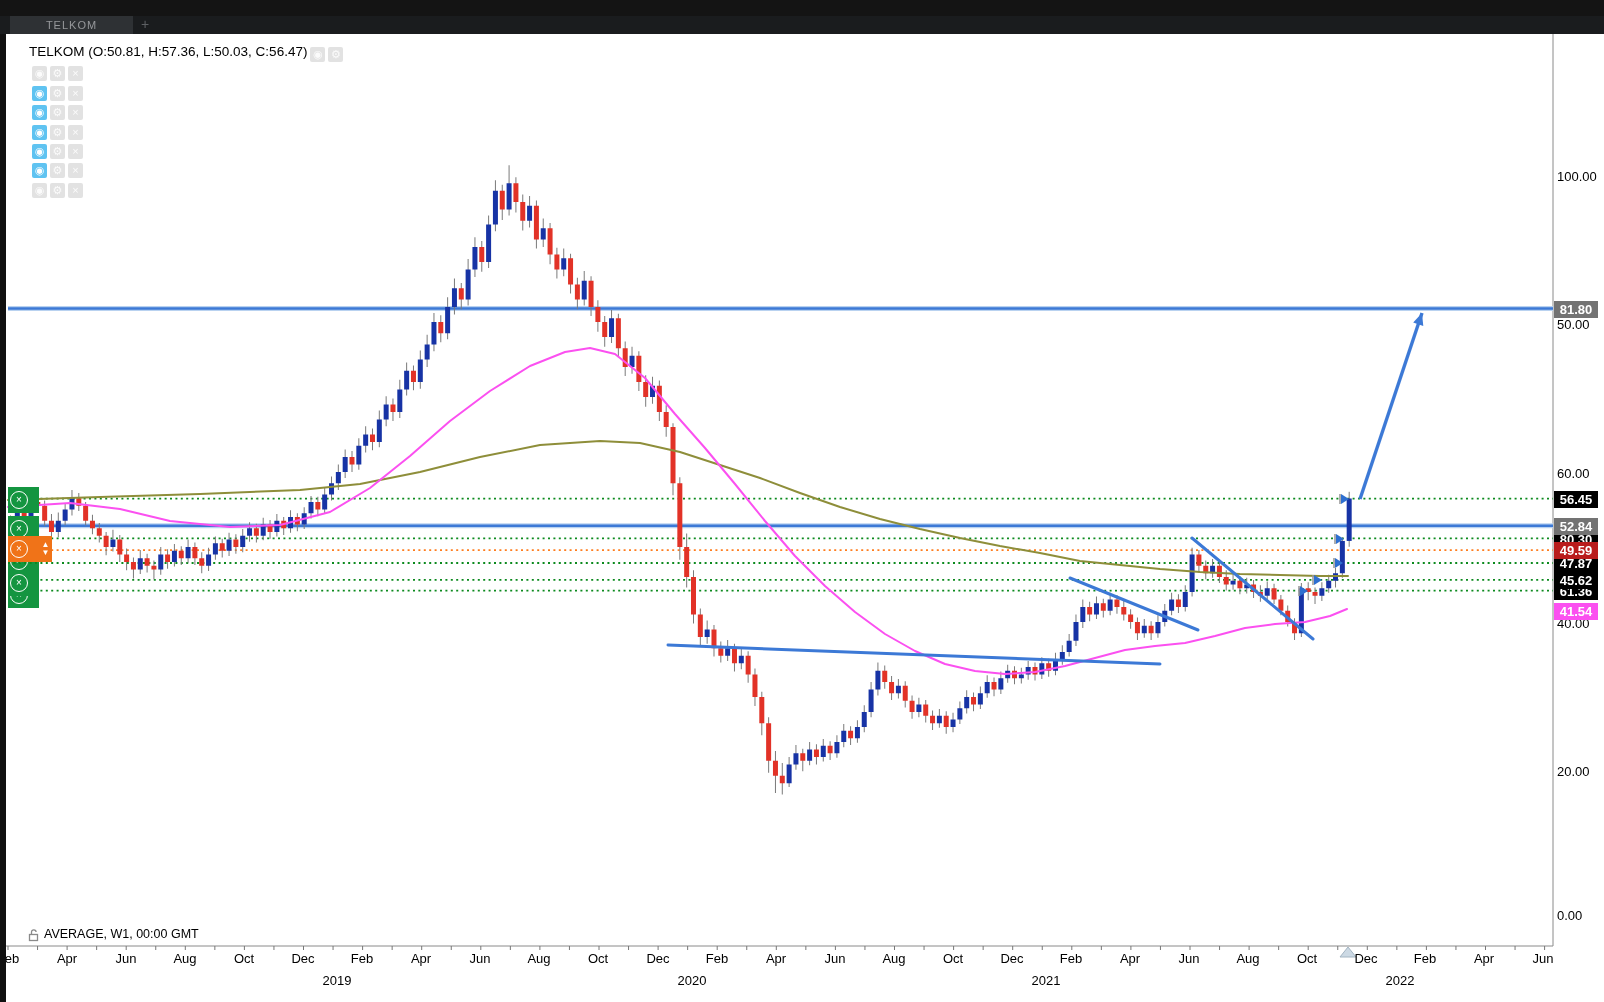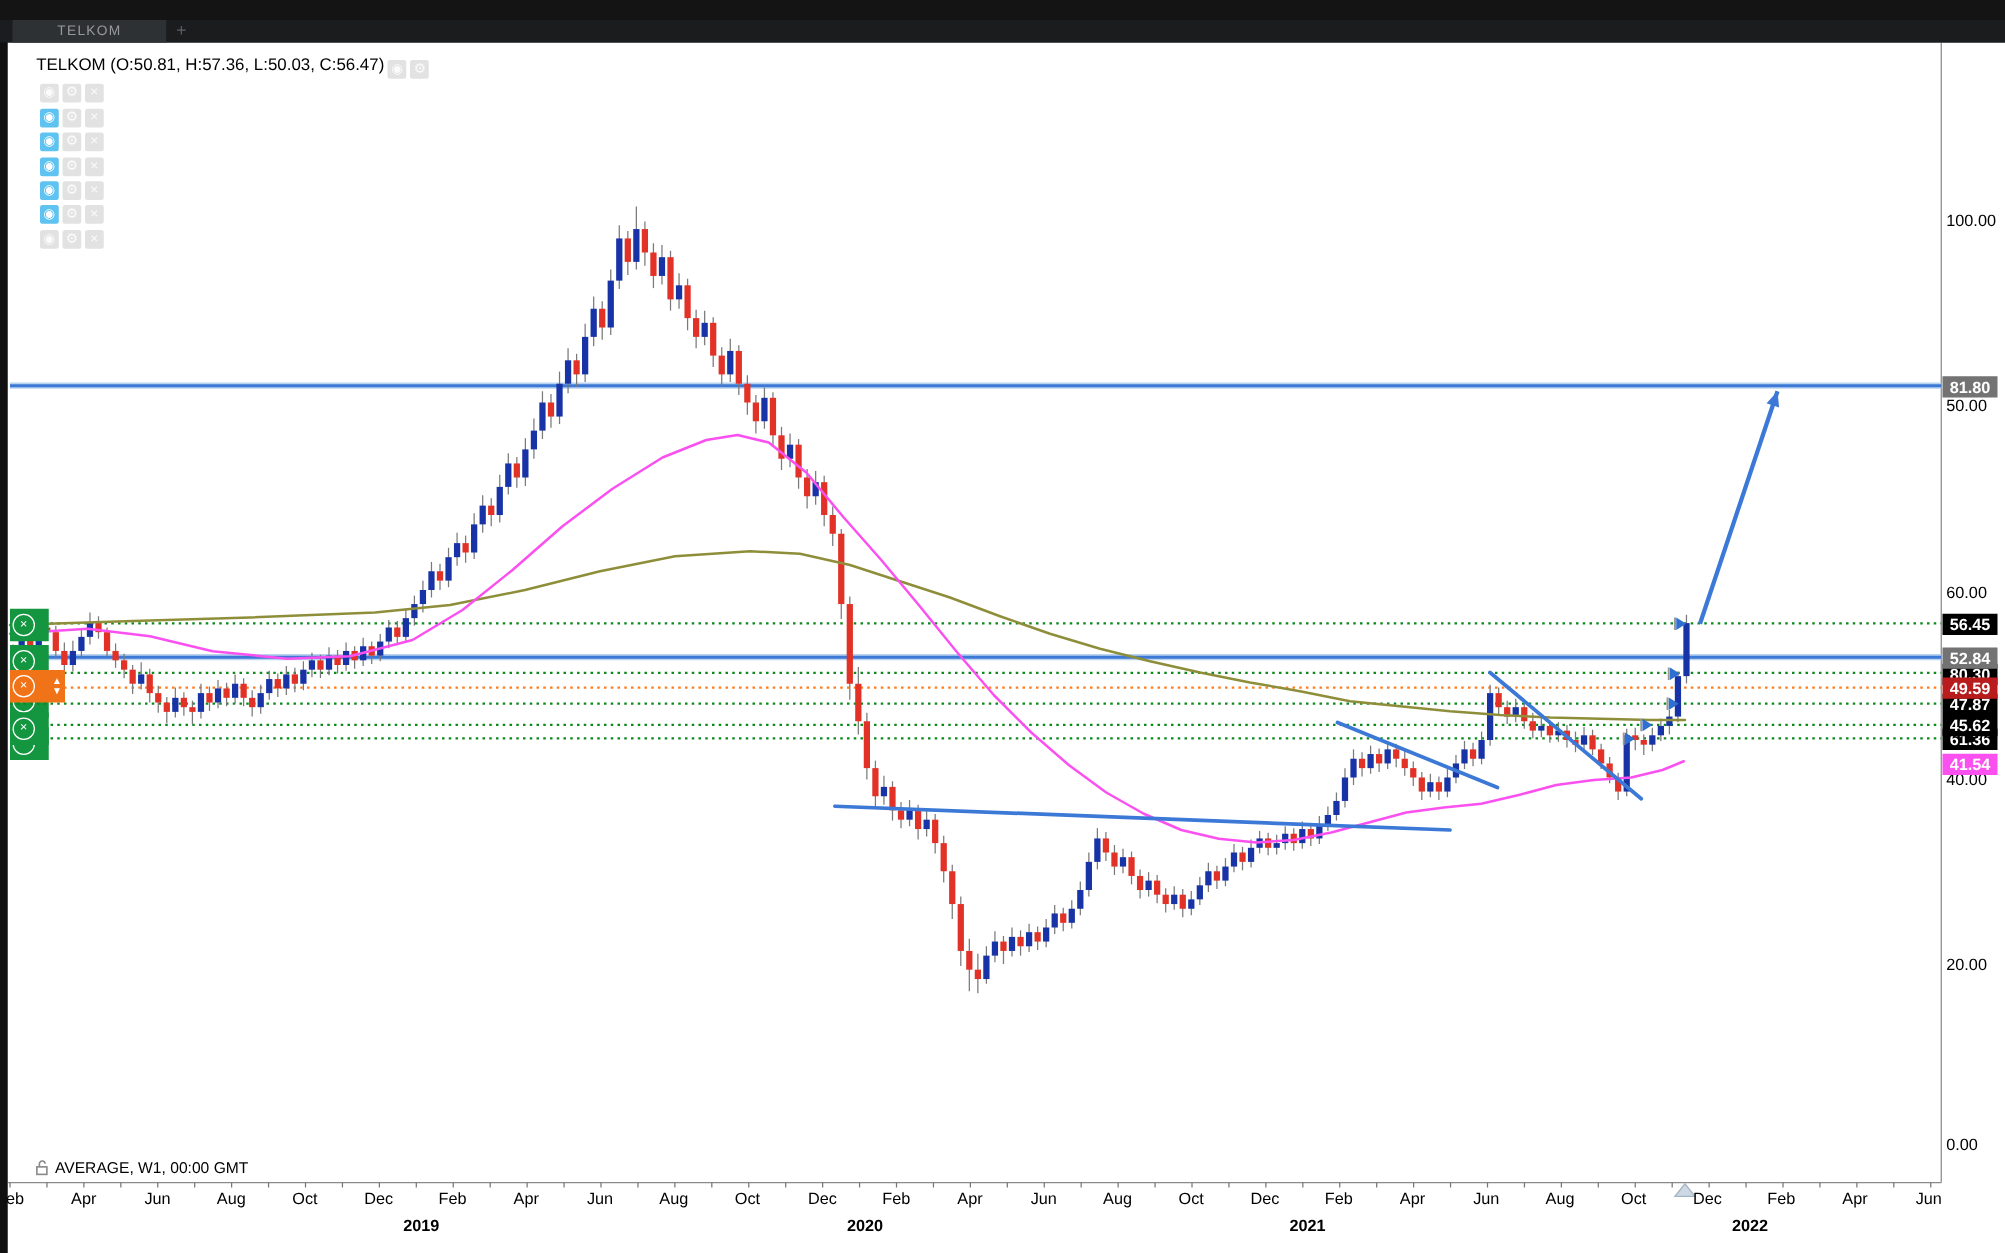--- a/index.html
+++ b/index.html
@@ -30,21 +30,21 @@
   .obtn .spin{width:13px;display:flex;flex-direction:column;align-items:center;justify-content:center;
     font-size:8px;line-height:8px;}
   
   .ptick{position:absolute;left:1557px;font-size:13px;color:#000;z-index:2;}
   .ptag{position:absolute;left:1554px;width:44px;height:17px;color:#fff;font-weight:bold;
     font-size:13px;line-height:17px;text-align:center;z-index:3;}
   .bg-green{background:#000000;} .bg-blue{background:#737373;}
   .bg-orange{background:#b91c1c;} .bg-magenta{background:#fb50f0;}
   
   .mlab{position:absolute;font-size:13px;color:#000;top:935px;transform:translateX(-50%);z-index:2;}
-  .ylab{position:absolute;font-size:13px;color:#000;top:957px;transform:translateX(-50%);z-index:2;font-weight:bold;}
+  .ylab{position:absolute;font-size:13px;color:#000;top:957px;transform:translateX(-50%);z-index:2;}
   #status{position:absolute;left:44px;top:911px;font-size:12.5px;color:#000;z-index:3;}
   #lock{position:absolute;left:28px;top:912px;z-index:3;}
   
   #bstrip{position:absolute;left:0;top:988px;width:1604px;height:14px;background:#101010;z-index:5;}
   .bseg{position:absolute;top:2px;width:2px;height:10px;background:#2c2c2c;}
   #lstrip{position:absolute;left:0;top:18px;width:6px;height:984px;background:#101010;z-index:5;}
 </style>
 </head>
 <body>
 

